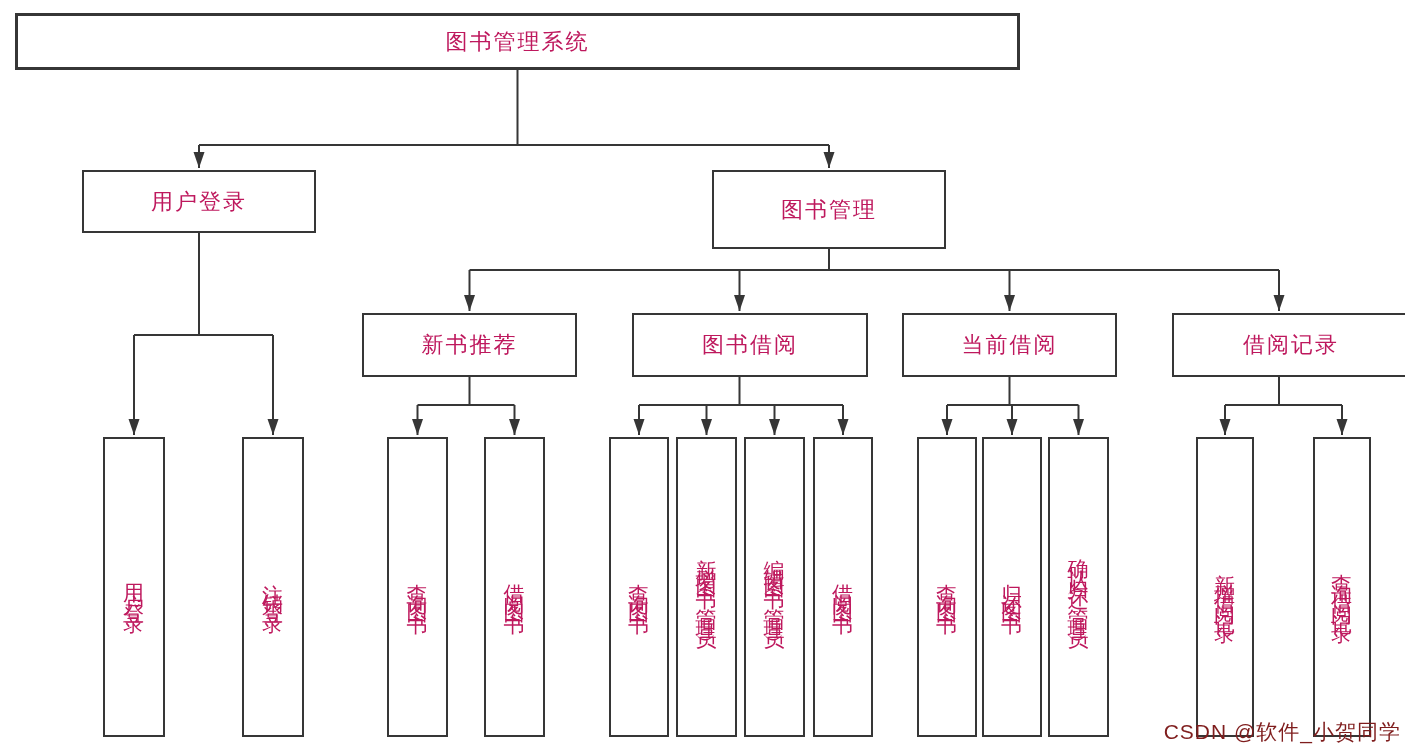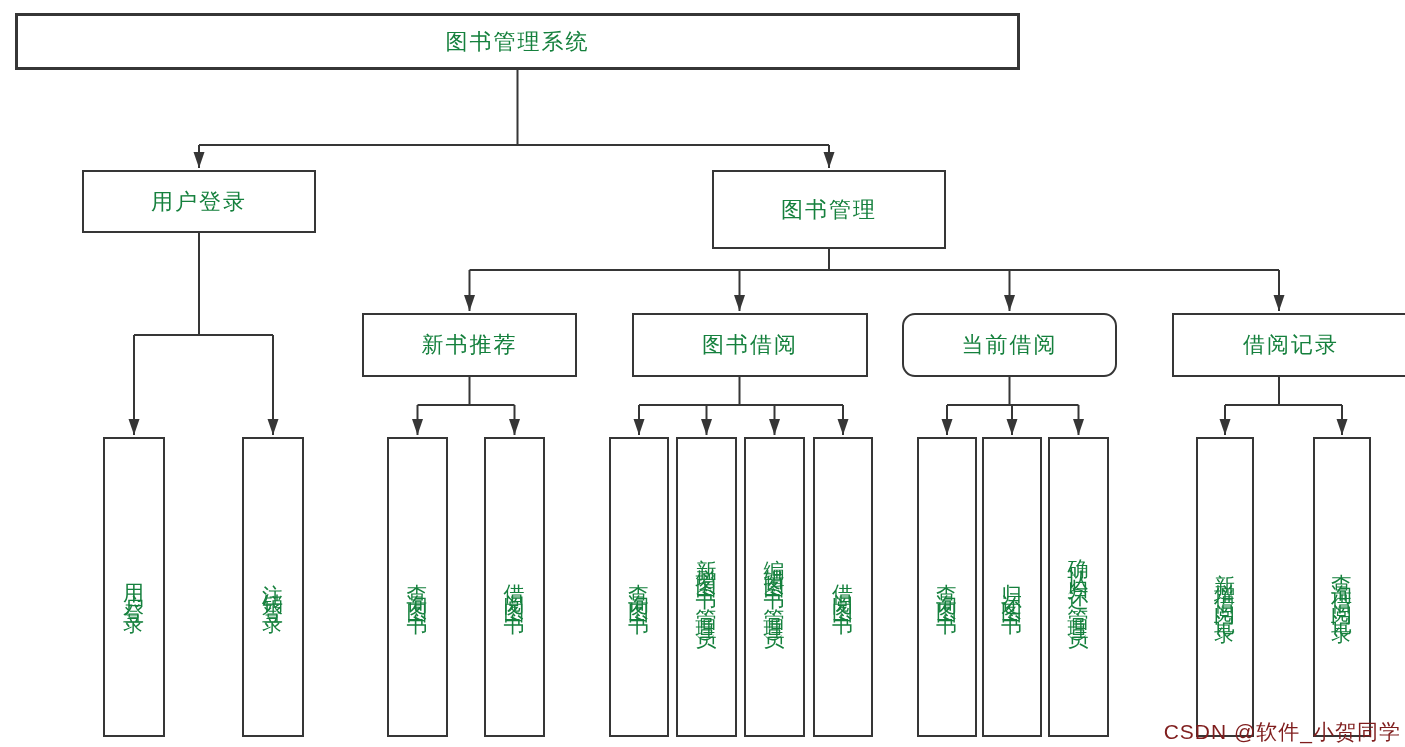--- a/index.html
+++ b/index.html
@@ -20,21 +20,21 @@
   .node {
     position: absolute;
     box-sizing: border-box;
     background: #ffffff;
     border: 2px solid #363636;
     display: flex;
     align-items: center;
     justify-content: center;
     font-size: 22px;
     letter-spacing: 2px;
-    color: #15803d;
+    color: #be185d;
     text-align: center;
   }
   .node.root { border-width: 3px; }
   .node.v {
     writing-mode: vertical-rl;
     text-orientation: mixed;
     font-size: 21px;
     letter-spacing: 10px;
     line-height: 1;
   }
@@ -96,21 +96,21 @@
     </g>
   </svg>
 
   <div class="node root" style="left:15px; top:13px; width:1005px; height:57px;">图书管理系统</div>
 
   <div class="node" style="left:82px; top:170px; width:234px; height:63px;">用户登录</div>
   <div class="node" style="left:712px; top:170px; width:234px; height:79px;">图书管理</div>
 
   <div class="node" style="left:362px; top:313px; width:215px; height:64px;">新书推荐</div>
   <div class="node" style="left:632px; top:313px; width:236px; height:64px;">图书借阅</div>
-  <div class="node" style="left:902px; top:313px; width:215px; height:64px;border-radius:13px;">当前借阅</div>
+  <div class="node" style="left:902px; top:313px; width:215px; height:64px;">当前借阅</div>
   <div class="node" style="left:1172px; top:313px; width:238px; height:64px;">借阅记录</div>
 
   <div class="node v" style="left:103px; top:437px; width:62px; height:300px;">用户登录</div>
   <div class="node v" style="left:242px; top:437px; width:62px; height:300px;">注销登录</div>
 
   <div class="node v" style="left:387px; top:437px; width:61px; height:300px;">查询图书</div>
   <div class="node v" style="left:484px; top:437px; width:61px; height:300px;">借阅图书</div>
 
   <div class="node v" style="left:609px; top:437px; width:60px; height:300px;">查询图书</div>
   <div class="node v" style="left:676px; top:437px; width:61px; height:300px;">新增图书（管理员）</div>

